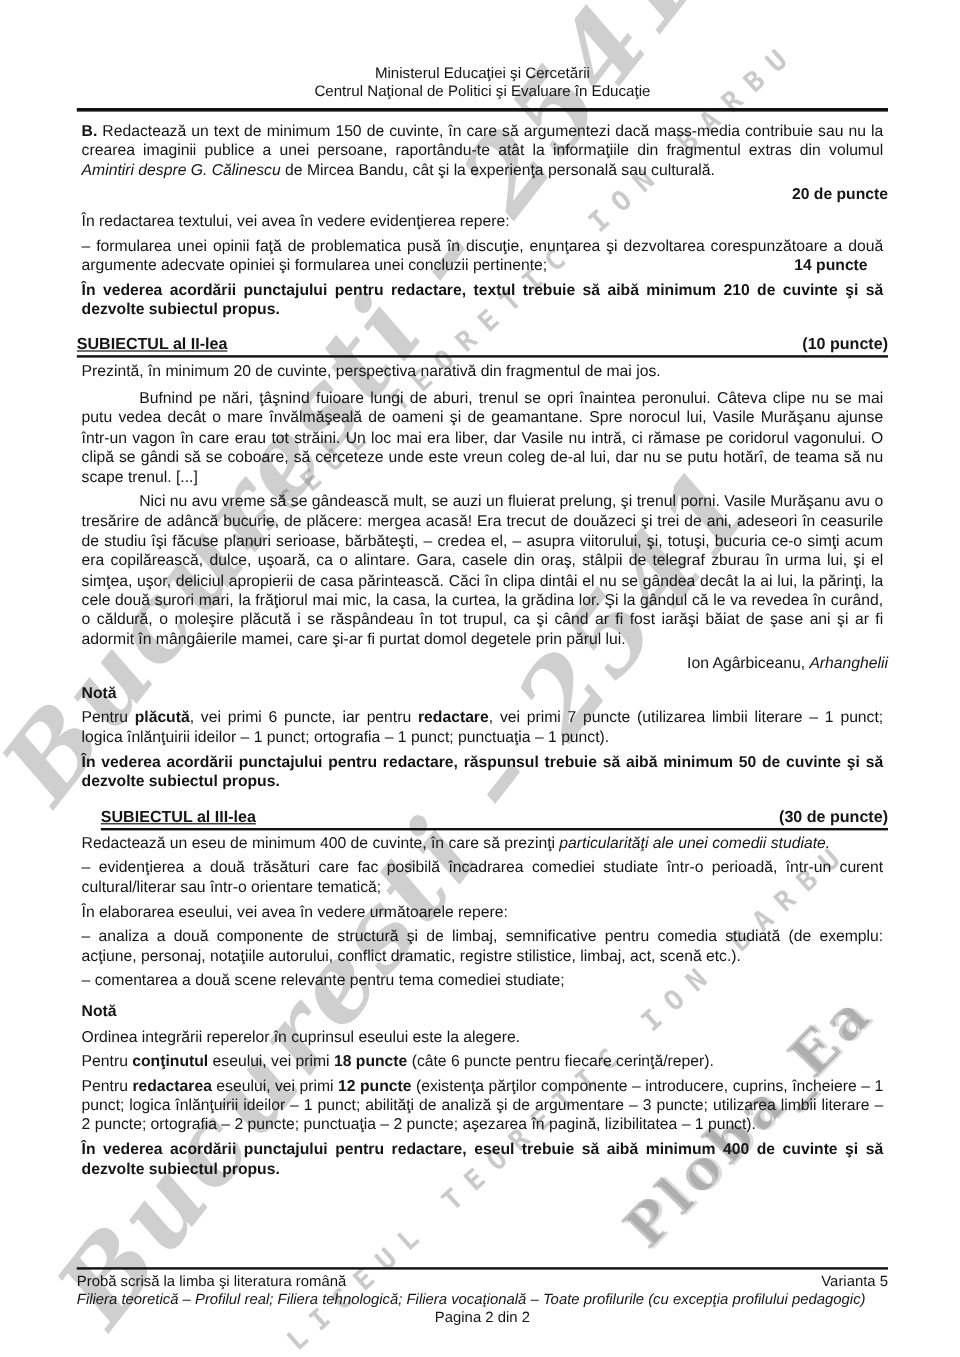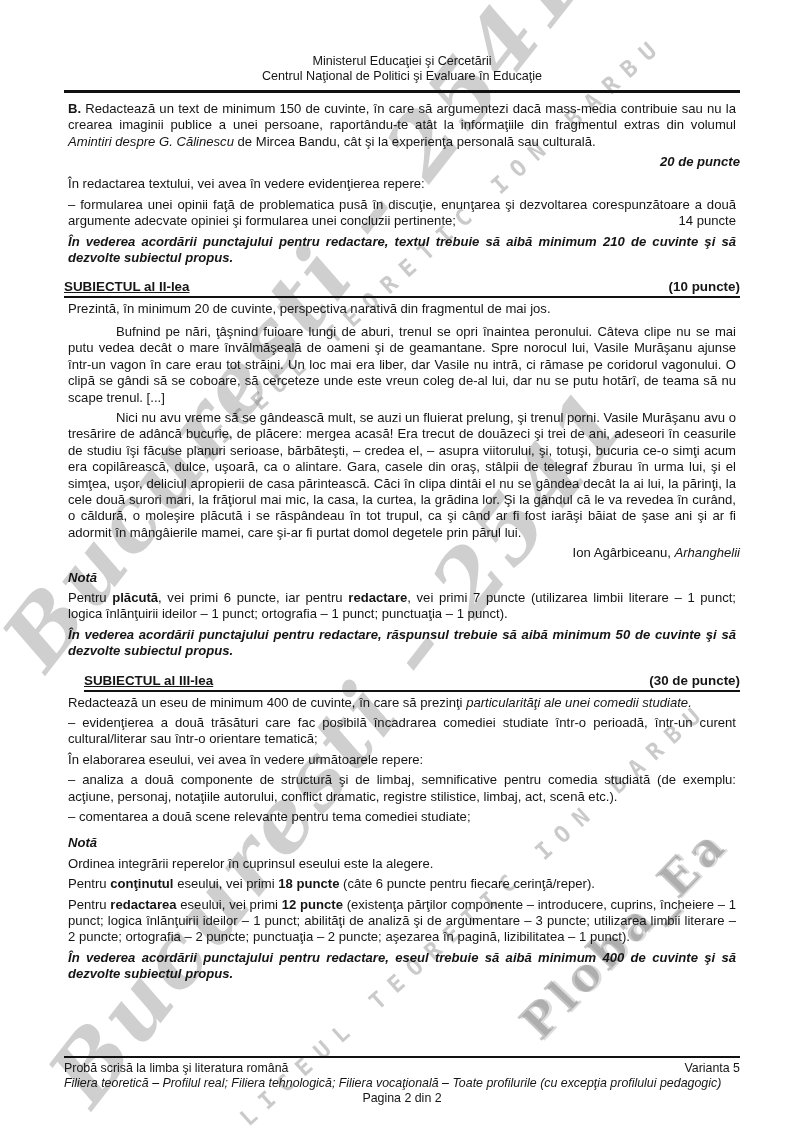--- a/index.html
+++ b/index.html
@@ -16,26 +16,26 @@
   .wm-script{font-family:"DejaVu Serif", serif;font-style:italic;font-weight:bold;color:rgba(95,95,95,0.30);letter-spacing:4px;}
   .wm-mono{font-family:"DejaVu Sans Mono", monospace;font-weight:bold;color:rgba(90,90,90,0.32);letter-spacing:11px;}
   .wm-stamp{font-family:"DejaVu Serif", serif;font-weight:bold;color:rgba(85,85,85,0.34);letter-spacing:5px;text-shadow:2px 2px 0 rgba(120,120,120,0.25);}
   
   .content{position:absolute;inset:0;z-index:1;box-sizing:border-box;padding:54px 60px 0 64px;}
   .doc-header{text-align:center;font-size:12.6px;line-height:15.4px;}
   .rule{border-bottom:3px solid #111;margin-top:5px;}
   p{margin:4px;}
   .para{font-size:13.1px;line-height:16.4px;text-align:justify;}
   .indent{text-indent:48px;}
-  .bold{font-weight:bold;font-style:italic;}
+  .bold{font-weight:bold;}
   .italic{font-style:italic;}
   .pts-line{font-size:13.1px;line-height:16.4px;text-align:right;}
   .mt4{margin-top:4px;} .mt6{margin-top:6px;} .mt8{margin-top:8px;} .mt10{margin-top:10px;} .mt16{margin-top:16px;margin-left:20px;}
   .bullet{position:relative;}
-  .bullet .pts{position:absolute;right:4px;bottom:0;font-size:13.1px;line-height:16.4px;}
+  .bullet .pts{position:absolute;right:17px;bottom:0;font-size:13.1px;line-height:16.4px;font-weight:bold;}
   .sec-head{display:flex;justify-content:space-between;align-items:flex-end;border-bottom:2.5px solid #111;padding-bottom:1px;margin-top:12px;font-size:13.4px;line-height:17px;font-weight:bold;}
   .sec-head .sec-title{text-decoration:underline;}
   .attribution{font-size:13.1px;line-height:16.4px;text-align:right;}
   .footer{position:absolute;left:64px;right:60px;top:1036px;border-top:2.5px solid #111;padding-top:3px;font-size:12.4px;line-height:15.2px;margin-top:20px;}
   .footer-row{display:flex;justify-content:space-between;}
   .footer-center{text-align:center;}
 </style>
 </head>
 <body>
 

